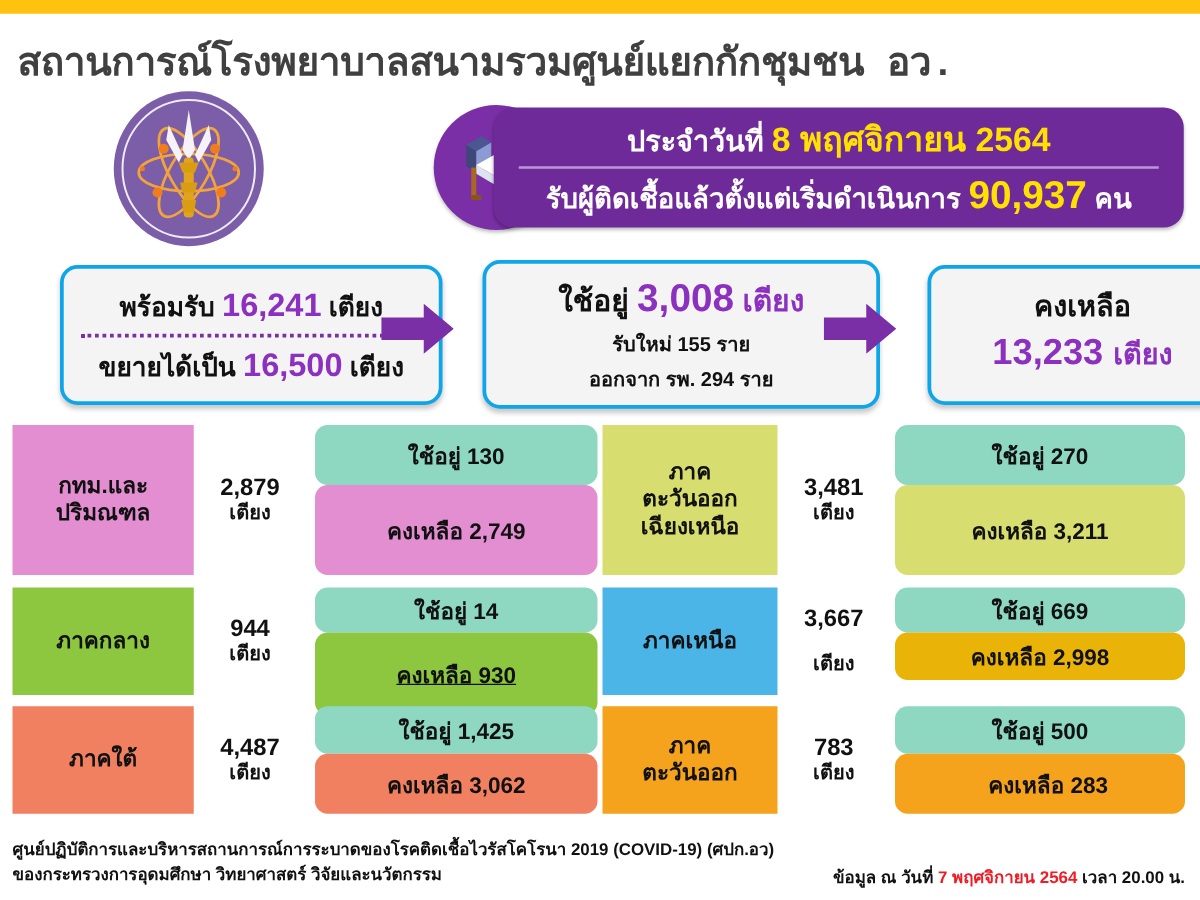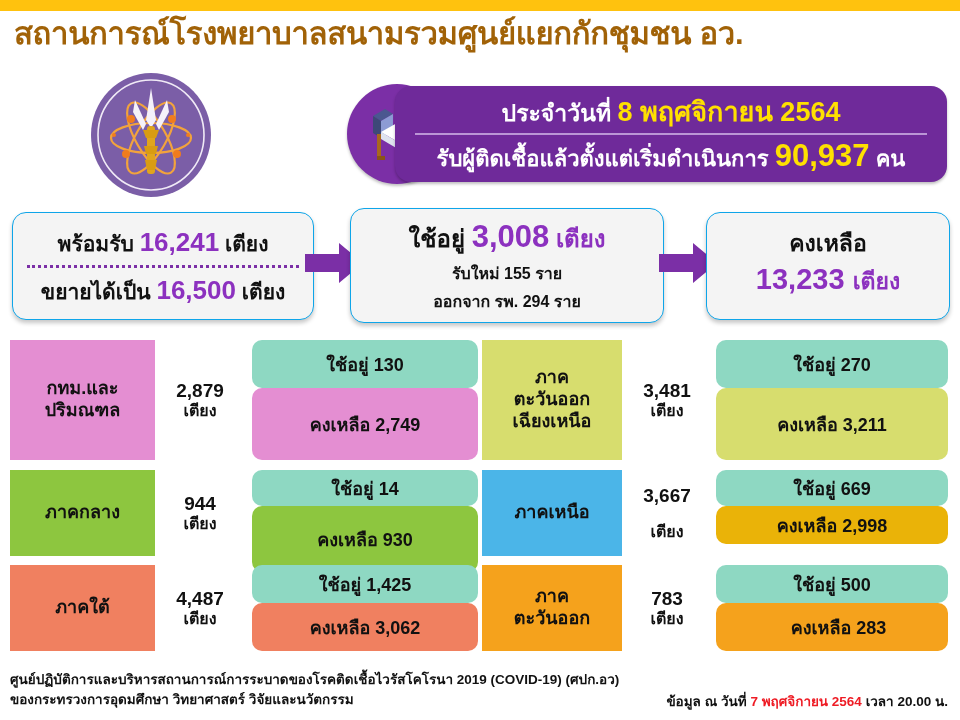--- a/index.html
+++ b/index.html
@@ -8,23 +8,24 @@
     font-family:"Liberation Sans","DejaVu Sans",sans-serif;
     -webkit-font-smoothing:antialiased;
   }
   .page{position:relative;width:960px;height:720px;}
 
   
   .topbar{position:absolute;left:0;top:0;width:960px;height:11px;background:#ffc20e;}
 
   
   .title{
-    position:absolute;left:14px;top:8px;width:930px;
-    font-size:31px;font-weight:bold;color:#a16207;letter-spacing:-0.3px;
+    position:absolute;left:14px;top:24px;width:930px;
+    font-size:31px;font-weight:bold;color:#404040;letter-spacing:-0.3px;
     white-space:nowrap;
+    font-family:Liberation Mono, monospace;
   }
 
   
   .logo{position:absolute;left:88px;top:72px;width:126px;height:126px;}
 
   
   .badge{
     position:absolute;left:395px;top:86px;width:552px;height:96px;
     background:#6f2a9a;border-radius:16px 16px 16px 16px;
     box-shadow:0 2px 3px rgba(0,0,0,.25);
@@ -47,22 +48,23 @@
   .bed-wrap{
     position:absolute;left:347px;top:84px;width:100px;height:100px;
     background:#7b2fa6;border-radius:50%;
     box-shadow:0 2px 3px rgba(0,0,0,.25);
   }
   .bed-wrap svg{position:absolute;left:16px;top:18px;}
 
   
   .sumbox{
     position:absolute;background:#f4f4f4;border-radius:14px;
-    border:1px solid #0ea5e9;
+    border:3px solid #0ea5e9;
     box-shadow:0 3px 4px rgba(0,0,0,.22);
+    margin-left:36px;
   }
   #sum1{left:12px;top:212px;width:300px;height:106px;}
   #sum2{left:350px;top:208px;width:312px;height:113px;}
   #sum3{left:706px;top:212px;width:242px;height:106px;}
 
   .s1l1{position:absolute;left:0;top:14px;width:300px;text-align:center;
         font-size:21px;font-weight:bold;color:#111;white-space:nowrap;}
   .s1l2{position:absolute;left:0;top:62px;width:300px;text-align:center;
         font-size:21px;font-weight:bold;color:#111;white-space:nowrap;}
   .s1l1 .num,.s1l2 .num{color:#8c31bf;font-size:26px;}
@@ -250,21 +252,21 @@
       <div class="cell stat" style="left: 716px; top: 340px; width: 232px; height: 48px; background: rgb(142, 216, 194);">ใช้อยู่  270</div>
       <div class="cell stat" style="left: 716px; top: 388px; width: 232px; height: 72px; background: rgb(215, 221, 110);">คงเหลือ 3,211</div>
       <div class="cell region-name" style="left: 10px; top: 470px; width: 145px; height: 86px; background: rgb(141, 198, 63); flex-direction: column;">
         <div>ภาคกลาง</div>
       </div>
       <div class="cell beds" style="left: 158px; top: 470px; width: 84px; height: 86px;">
         <div>944</div>
         <div class="u">เตียง</div>
       </div>
       <div class="cell stat" style="left: 252px; top: 470px; width: 226px; height: 36px; background: rgb(142, 216, 194);">ใช้อยู่  14</div>
-      <div class="cell stat" style="left: 252px; top: 506px; width: 226px; height: 66px; background: rgb(141, 198, 63);">คงเหลือ 930</div>
+      <div class="cell stat" style="left: 252px; top: 506px; width: 226px; height: 66px; background: rgb(141, 198, 63); text-decoration: underline;">คงเหลือ 930</div>
       <div class="cell region-name" style="left: 482px; top: 470px; width: 140px; height: 86px; background: rgb(75, 181, 232); flex-direction: column;">
         <div>ภาคเหนือ</div>
       </div>
       <div class="cell beds" style="left: 625px; top: 470px; width: 84px; height: 86px; gap: 16px;">
         <div>3,667</div>
         <div class="u">เตียง</div>
       </div>
       <div class="cell stat" style="left: 716px; top: 470px; width: 232px; height: 36px; background: rgb(142, 216, 194);">ใช้อยู่  669</div>
       <div class="cell stat" style="left: 716px; top: 506px; width: 232px; height: 38px; background: #eab308;">คงเหลือ 2,998</div>
       <div class="cell region-name" style="left: 10px; top: 565px; width: 145px; height: 86px; background: rgb(240, 128, 96); flex-direction: column;">

